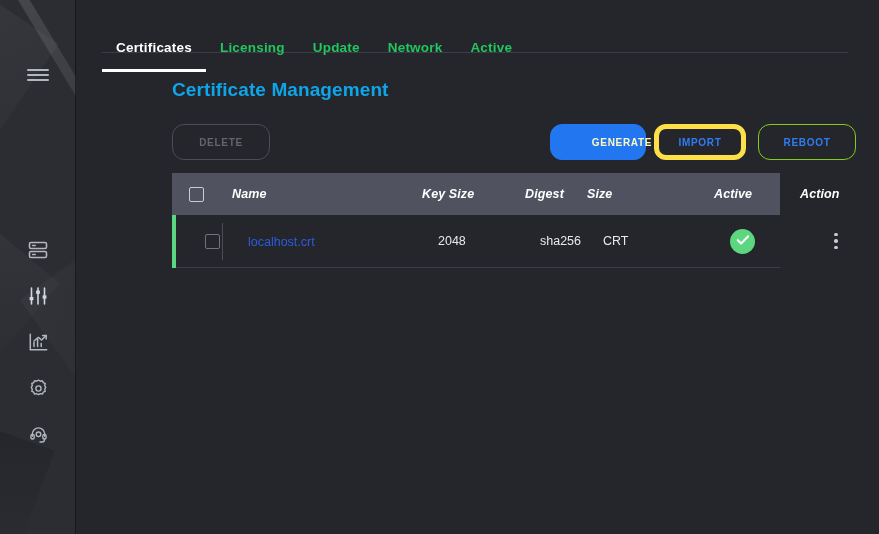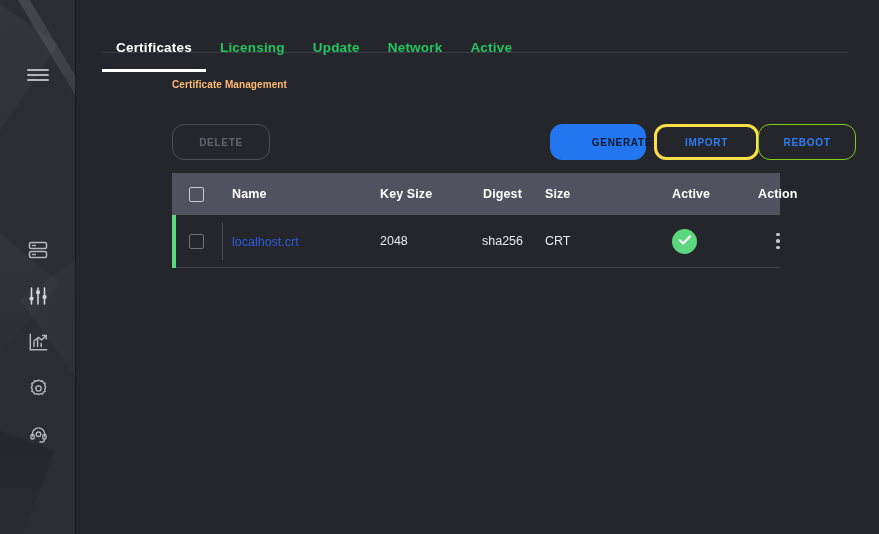--- a/index.html
+++ b/index.html
@@ -116,23 +116,23 @@
     width: 746px;
     height: 1px;
     background: #3a3d45;
   }
 
   
   .page-title {
     position: absolute;
     left: 96px;
     top: 79px;
-    font-size: 10px;
+    font-size: 19px;
     font-weight: bold;
-    color: #fdba74;
+    color: #0ea5e9;
     letter-spacing: 0.1px;
   }
 
   
   .toolbar {
     position: absolute;
     left: 96px;
     top: 124px;
     width: 608px;
     height: 36px;
@@ -157,27 +157,27 @@
     width: 98px;
     border: 1px solid #4a4d57;
     color: #62656f;
     cursor: default;
   }
   .btn-generate {
     left: 378px;
     width: 96px;
     background: #2277f0;
     border: 1px solid #2277f0;
-    color: #0f172a;
+    color: #fef9c3;
     padding-left: 48px;
   }
   .btn-import {
     left: 482px;
-    width: 105px;
-    border: 3px solid #fde047;
+    width: 92px;
+    border: 5px solid #fde047;
     color: #2f7df2;
   }
   .btn-reboot {
     left: 586px;
     width: 98px;
     border: 1px solid #84cc16;
     color: #2f7df2;
   }
 
   
@@ -185,55 +185,57 @@
     position: absolute;
     left: 96px;
     top: 173px;
     width: 608px;
   }
   .thead {
     display: flex;
     align-items: center;
     height: 42px;
     background: #50525f;
+    font-style: italic;
   }
   .th {
     font-size: 12.5px;
     font-weight: bold;
     color: #ffffff;
     letter-spacing: 0.1px;
   }
   .trow {
     position: relative;
     display: flex;
     align-items: center;
     height: 53px;
     background: #24262b;
     border-bottom: 1px solid #3c3f47;
+    padding-left: 16px;
   }
   .row-accent {
     position: absolute;
     left: 0; top: 0;
     width: 4px;
     height: 53px;
     background: #5cd67f;
   }
   .row-divider {
     position: absolute;
     left: 50px;
     top: 8px;
     width: 1px;
     height: 37px;
     background: #4b4e57;
   }
 
   
   .c-check  { flex: 0 0 48px; display: flex; align-items: center; justify-content: center; }
   .c-name   { flex: 0 0 160px; padding-left: 12px; }
-  .c-key    { flex: 0 0 80px; }
+  .c-key    { flex: 0 0 80px; margin-left: 42px; }
   .c-digest { flex: 0 0 85px; text-align: center; }
   .c-type   { flex: 0 0 88px; }
   .c-active { flex: 0 0 86px; margin-left: 39px; }
   .c-action { flex: 0 0 60px; }
 
   .cell {
     font-size: 12.5px;
     color: #e8e9ec;
   }
   .cell-link {

